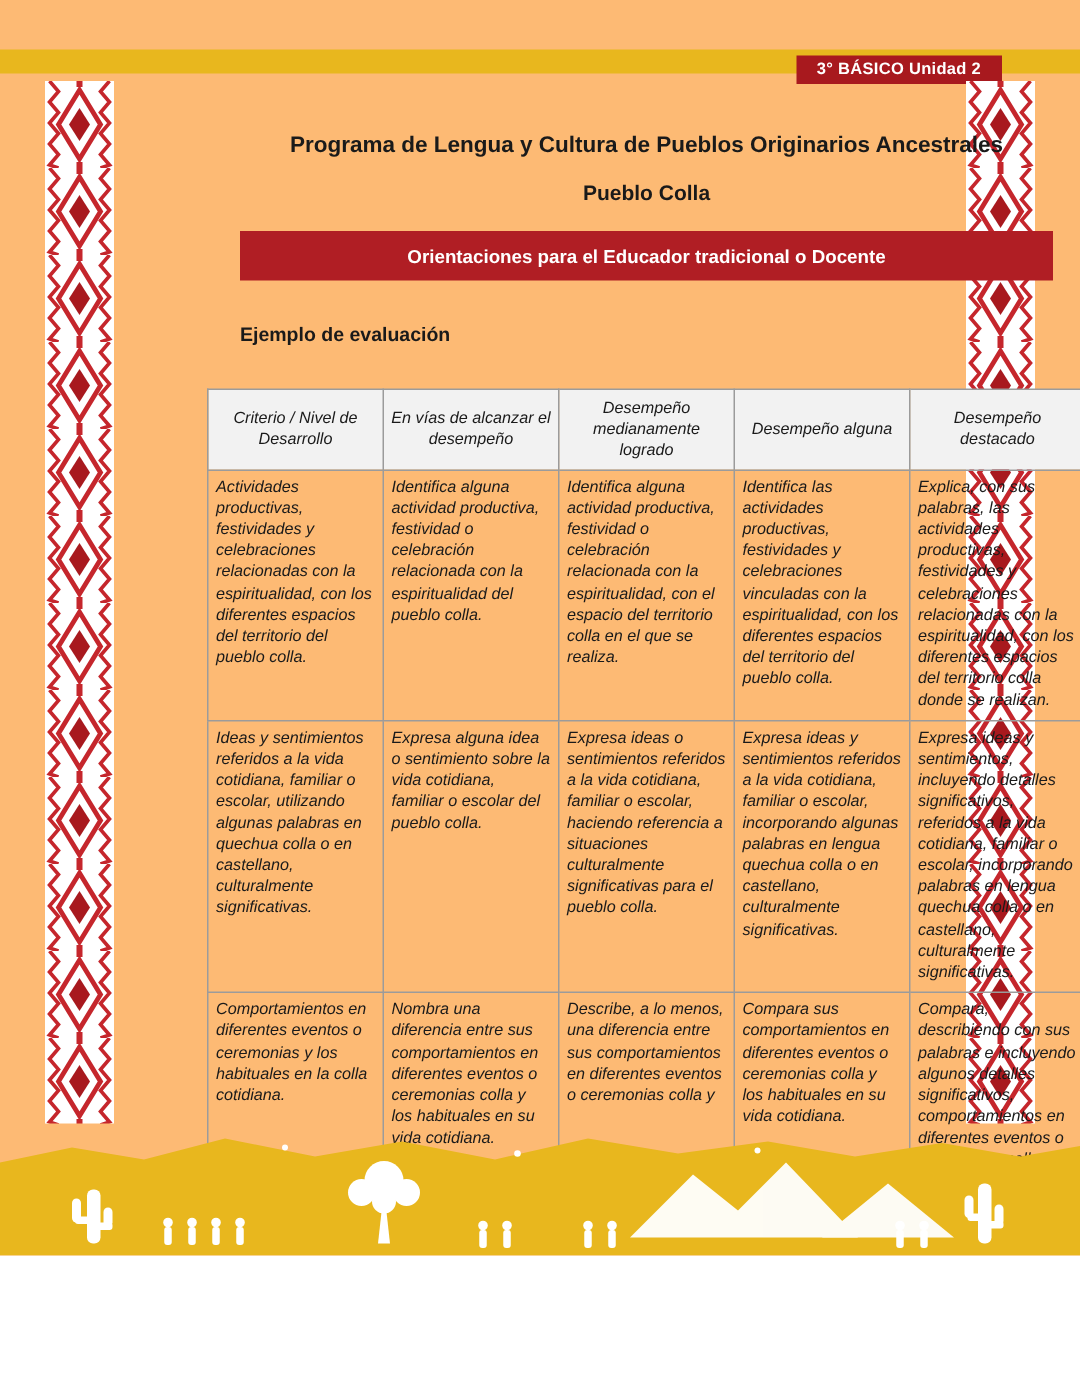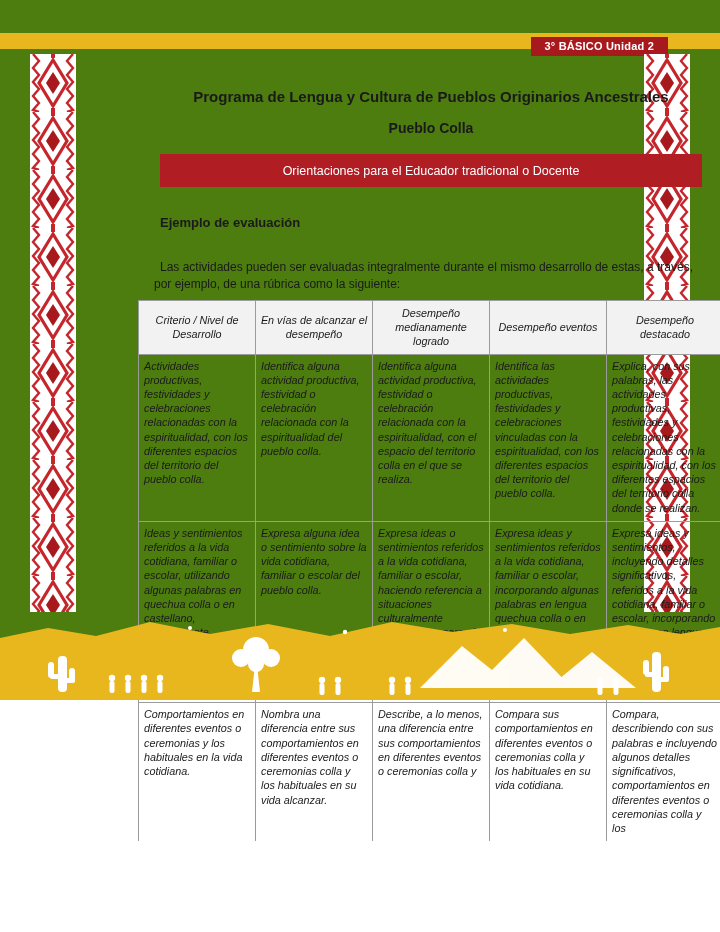--- a/index.html
+++ b/index.html
@@ -1,41 +1,41 @@
 <!DOCTYPE html>
 <html lang="es"><head>
 <meta charset="utf-8">
 <style>
   html,body{margin:0;padding:0;}
   body{
     width:720px;height:932px;background:#ffffff;
     font-family:"Liberation Sans", sans-serif;color:#1a1a1a;
     position:relative;overflow:hidden;
   }
-  .page{position:relative;width:720px;height:700px;background:#4d7c0f;}
+  .page{position:relative;width:720px;height:837px;background:#fdba74;}
 
   
   .top-bar{position:absolute;top:33px;left:0;width:720px;height:16px;background:#E8B71E;}
   .unit-badge{
     position:absolute;top:37px;right:52px;background:#A8191E;color:#fff;
     font-size:11px;font-weight:bold;padding:3px 14px 4px;letter-spacing:.2px;
   }
 
   
   .side-border{position:absolute;top:54px;bottom:88px;width:46px;overflow:hidden;}
   .side-border.left{left:30px;}
   .side-border.right{right:30px;}
   .side-border svg{display:block;}
 
   
   .content{position:absolute;left:94px;top:88px;width:586px;margin-left:44px;}
   .doc-title{font-size:15px;font-weight:bold;text-align:center;line-height:18px;margin:0 0 13px;}
   .doc-subtitle{font-size:14px;font-weight:bold;text-align:center;line-height:18px;margin:0 0 17px;}
   .banner{
-    background:#B01E24;color:#ffffff;font-weight:normal;font-size:12.5px;
+    background:#B01E24;color:#ffffff;font-weight:bold;font-size:12.5px;
     height:33px;margin:0 22px 27px;display:flex;align-items:center;justify-content:center;
   }
   .section-heading{font-size:13px;font-weight:bold;margin:0 0 28px 22px;line-height:17px;}
   .intro{font-size:12px;line-height:16.5px;margin:0 14px 8px 16px;text-indent:6px;}
 
   
   table.rubric{
     width:100%;border-collapse:collapse;table-layout:fixed;
     font-size:10.8px;line-height:14.2px;font-style:italic;
   }
@@ -96,50 +96,49 @@
       </defs>
       <rect width="46" height="790" fill="url(#pat-r)"></rect>
     </svg>
   </div>
 
   <div class="content">
     <h1 class="doc-title">Programa de Lengua y Cultura de Pueblos Originarios Ancestrales</h1>
     <h2 class="doc-subtitle">Pueblo Colla</h2>
     <div class="banner">Orientaciones para el Educador tradicional o Docente</div>
     <h3 class="section-heading">Ejemplo de evaluación</h3>
-    <p class="intro">Las actividades pueden ser evaluadas integralmente durante el mismo desarrollo de estas, a través, por ejemplo, de una rúbrica como la siguiente:</p>
 
     <table class="rubric">
       <thead>
         <tr>
           <th>Criterio / Nivel de Desarrollo</th>
           <th>En vías de alcanzar el desempeño</th>
           <th>Desempeño medianamente logrado</th>
-          <th>Desempeño eventos</th>
+          <th>Desempeño alguna</th>
           <th>Desempeño destacado</th>
         </tr>
       </thead>
       <tbody>
         <tr>
           <td>Actividades productivas, festividades y celebraciones relacionadas con la espiritualidad, con los diferentes espacios del territorio del pueblo colla.</td>
           <td>Identifica alguna actividad productiva, festividad o celebración relacionada con la espiritualidad del pueblo colla.</td>
           <td>Identifica alguna actividad productiva, festividad o celebración relacionada con la espiritualidad, con el espacio del territorio colla en el que se realiza.</td>
           <td>Identifica las actividades productivas, festividades y celebraciones vinculadas con la espiritualidad, con los diferentes espacios del territorio del pueblo colla.</td>
           <td>Explica, con sus palabras, las actividades productivas, festividades y celebraciones relacionadas con la espiritualidad, con los diferentes espacios del territorio colla donde se realizan.</td>
         </tr>
         <tr>
           <td>Ideas y sentimientos referidos a la vida cotidiana, familiar o escolar, utilizando algunas palabras en quechua colla o en castellano, culturalmente significativas.</td>
           <td>Expresa alguna idea o sentimiento sobre la vida cotidiana, familiar o escolar del pueblo colla.</td>
           <td>Expresa ideas o sentimientos referidos a la vida cotidiana, familiar o escolar, haciendo referencia a situaciones culturalmente significativas para el pueblo colla.</td>
           <td>Expresa ideas y sentimientos referidos a la vida cotidiana, familiar o escolar, incorporando algunas palabras en lengua quechua colla o en castellano, culturalmente significativas.</td>
           <td>Expresa ideas y sentimientos, incluyendo detalles significativos, referidos a la vida cotidiana, familiar o escolar, incorporando palabras en lengua quechua colla o en castellano, culturalmente significativas.</td>
         </tr>
         <tr>
-          <td>Comportamientos en diferentes eventos o ceremonias y los habituales en la vida cotidiana.</td>
-          <td>Nombra una diferencia entre sus comportamientos en diferentes eventos o ceremonias colla y los habituales en su vida alcanzar.</td>
+          <td>Comportamientos en diferentes eventos o ceremonias y los habituales en la colla cotidiana.</td>
+          <td>Nombra una diferencia entre sus comportamientos en diferentes eventos o ceremonias colla y los habituales en su vida cotidiana.</td>
           <td>Describe, a lo menos, una diferencia entre sus comportamientos en diferentes eventos o ceremonias colla y</td>
           <td>Compara sus comportamientos en diferentes eventos o ceremonias colla y los habituales en su vida cotidiana.</td>
           <td>Compara, describiendo con sus palabras e incluyendo algunos detalles significativos, comportamientos en diferentes eventos o ceremonias colla y los</td>
         </tr>
       </tbody>
     </table>
   </div>
 
   <div class="footer">
     <svg width="720" height="88" viewBox="0 0 720 88" aria-hidden="true">

